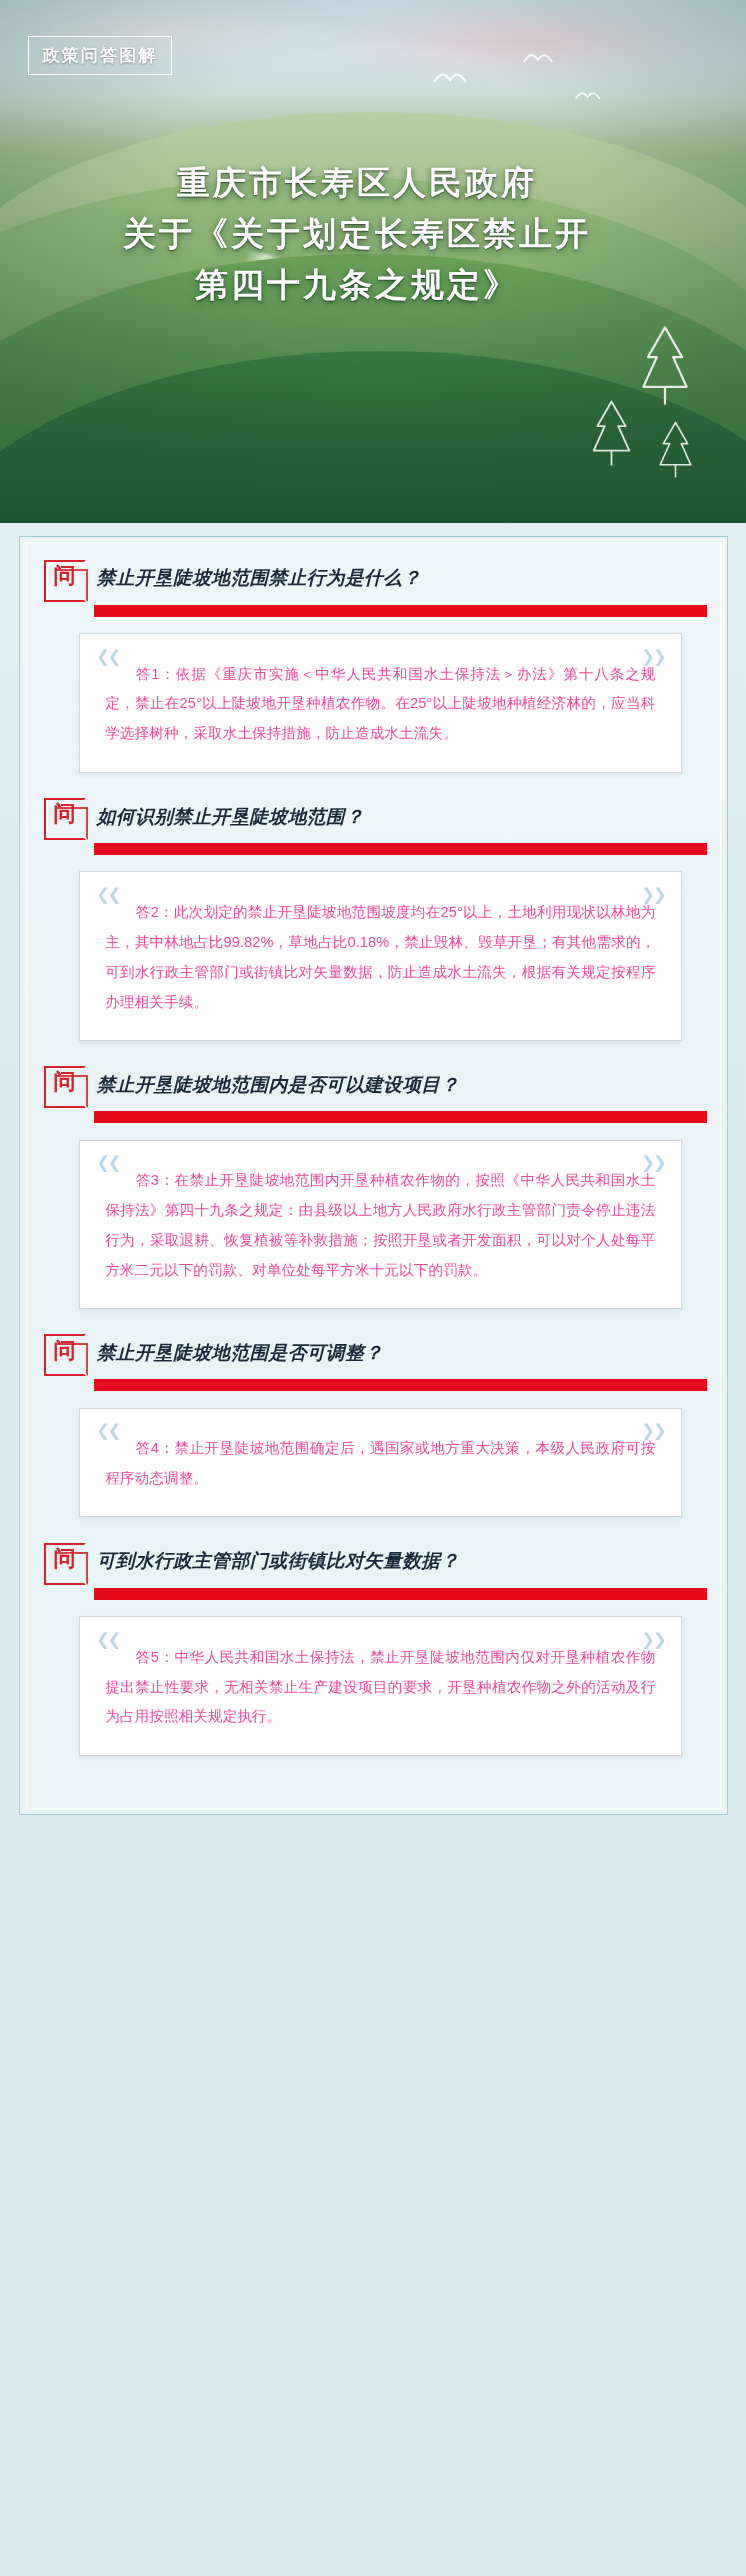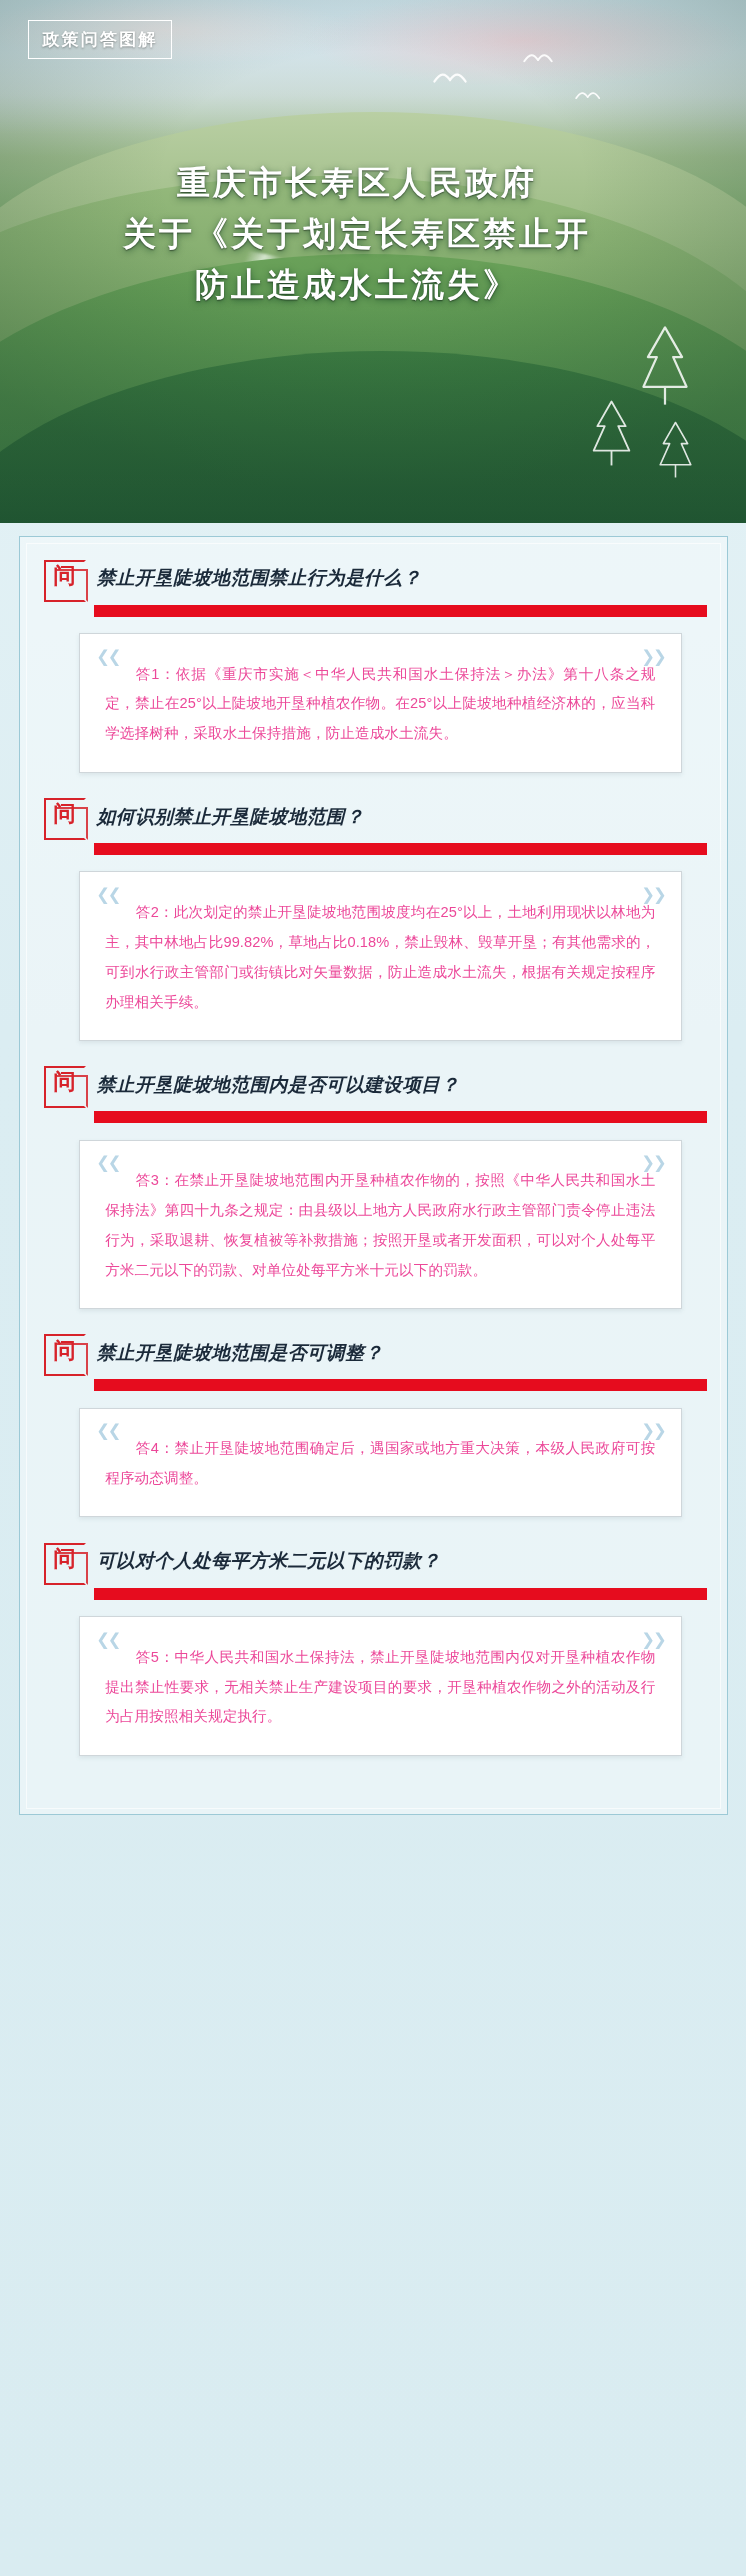--- a/index.html
+++ b/index.html
@@ -48,21 +48,21 @@
     transform: rotate(12deg);
     filter: blur(1.1px);
   }
   .hero .vignette {
     position: absolute; inset: 0;
     background: radial-gradient(ellipse 523px 314px at 50% 34%, rgba(0,0,0,0) 40%, rgba(20,60,40,.28) 100%);
   }
 
   
   .tag {
-    position: absolute; left: 28px; top: 20px;
+    position: absolute; left: 28px; top: 36px;
     border: 1.5px solid #ffffff;
     color: #ffffff;
     font-size: 17px;
     letter-spacing: 2.2px;
     padding: 6.7px 13.4px 7.5px 13.4px;
     font-weight: 700;
     text-shadow: 0 0.7px 2.2px rgba(0,0,0,.35);
     background: rgba(255,255,255,.06);
   }
 
@@ -230,21 +230,21 @@
         <path d="M35 8 L12 48 H24 L6 88 H64 L46 48 H58 Z"></path>
           <path d="M35 88 V112"></path>
       </svg>
     </div>
 
     <div class="tag">政策问答图解</div>
 
     <div class="headline">
       <span class="ln">重庆市长寿区人民政府</span>
       <span class="ln">关于《关于划定长寿区禁止开</span>
-      <span class="ln">防止造成水土流失》</span>
+      <span class="ln">第四十九条之规定》</span>
     </div>
   </div>
 
   <div class="panel">
 
     <div class="qa-block">
       <div class="q-head">
         <div class="q-mark">
           <span class="brk"></span>
             <span class="brk2"></span>
@@ -311,21 +311,21 @@
       </div>
     </div>
 
     <div class="qa-block">
       <div class="q-head">
         <div class="q-mark">
           <span class="brk"></span>
             <span class="brk2"></span>
           <span class="ch">问</span>
         </div>
-        <div class="q-text">可以对个人处每平方米二元以下的罚款？</div>
+        <div class="q-text">可到水行政主管部门或街镇比对矢量数据？</div>
       </div>
       <div class="q-underline"></div>
       <div class="a-card">
         <span class="quote tl">❮❮</span>
         <span class="quote tr">❯❯</span>
         <p>答5：中华人民共和国水土保持法，禁止开垦陡坡地范围内仅对开垦种植农作物提出禁止性要求，无相关禁止生产建设项目的要求，开垦种植农作物之外的活动及行为占用按照相关规定执行。</p>
       </div>
     </div>
 
   </div>

